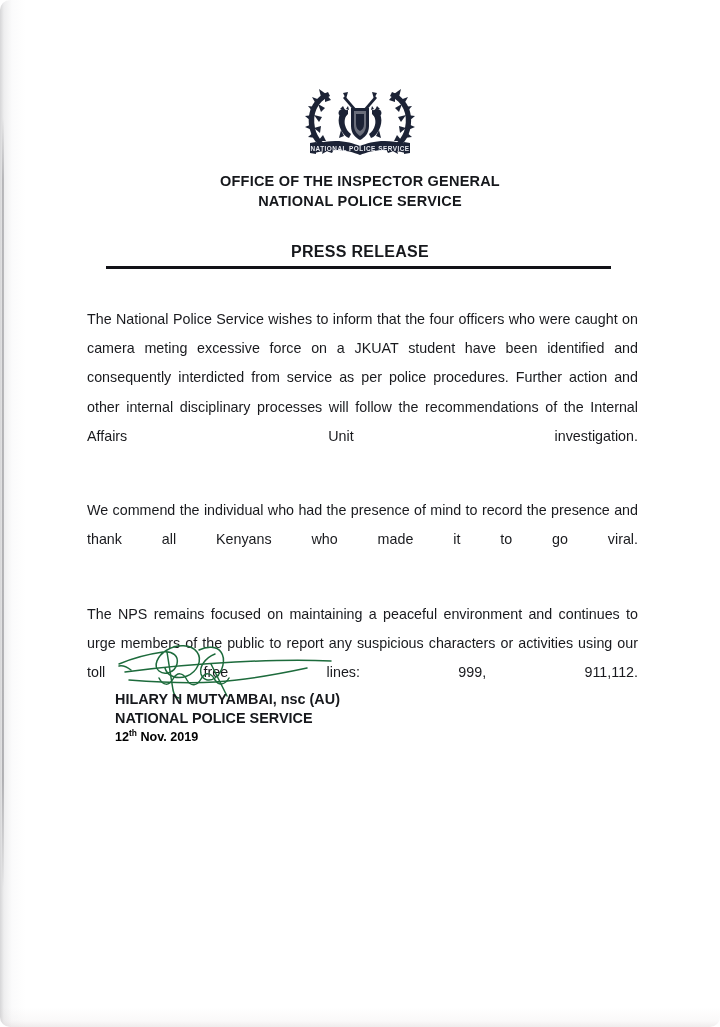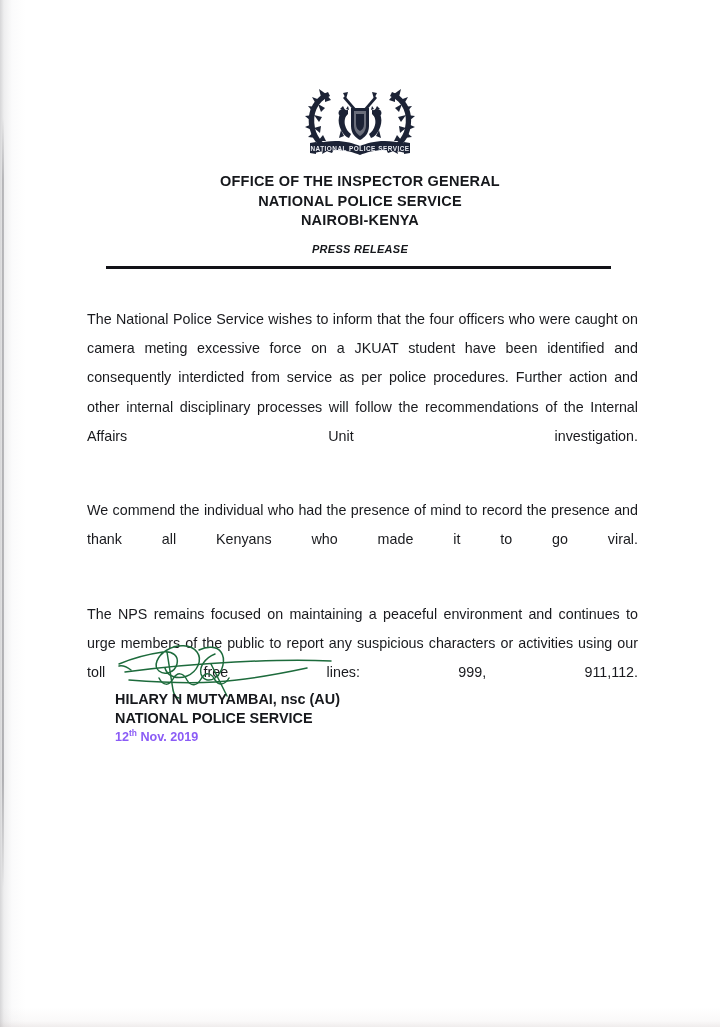--- a/index.html
+++ b/index.html
@@ -11,20 +11,21 @@
     font-family: "Liberation Sans", sans-serif;
     -webkit-font-smoothing: antialiased;
   }
 
   .page {
     position: relative;
     width: 720px;
     height: 1027px;
     background: #ffffff;
     overflow: hidden;
+    border-radius: 10px;
   }
 
   
   .scan-shadow-left {
     position: absolute;
     left: 0; top: 0;
     width: 26px; height: 100%;
     background: linear-gradient(to right,
         rgba(120,120,125,0.30) 0px,
         rgba(150,150,155,0.16) 4px,
@@ -80,25 +81,24 @@
     font-weight: bold;
     color: #16181c;
     letter-spacing: 0.2px;
     line-height: 19.5px;
   }
   .press-release {
     position: absolute;
     left: 0; right: 0;
     top: 243px;
     text-align: center;
-    font-size: 11px;
+    font-size: 16px;
     font-weight: bold;
     color: #16181c;
     letter-spacing: 0.3px;
-    font-style: italic;
   }
 
   .rule {
     position: absolute;
     left: 106px;
     top: 266px;
     width: 505px;
     height: 3px;
     background: #111217;
   }
@@ -151,21 +151,21 @@
   .signatory .sig-line {
     font-size: 14.4px;
     font-weight: bold;
     color: #16181c;
     line-height: 18.6px;
     white-space: nowrap;
   }
   .signatory .sig-date {
     font-size: 12.6px;
     font-weight: bold;
-    color: #8b5cf6;
+    color: #000000;
     line-height: 18.6px;
     margin-top: 1px;
   }
   .signatory .sig-date sup {
     font-size: 8.4px;
     vertical-align: super;
     line-height: 0;
   }
 </style>
 </head>
@@ -241,21 +241,20 @@
         <path d="M112 63 L106 62 L106 74 L112 73 Z"></path>
       </g>
 
       <text x="62" y="70.5" font-family="'Liberation Sans', sans-serif" font-size="6.4" font-weight="bold" fill="#e9ebf0" text-anchor="middle" letter-spacing="0.5">NATIONAL POLICE SERVICE</text>
     </svg>
   </div>
 
   <div class="letterhead">
     <div class="line">OFFICE OF THE INSPECTOR GENERAL</div>
     <div class="line">NATIONAL POLICE SERVICE</div>
-    <div class="line">NAIROBI-KENYA</div>
   </div>
 
   <div class="press-release">PRESS RELEASE</div>
 
   <div class="rule"></div>
 
   <div class="body-copy">
     <p>The National Police Service wishes to inform that the four officers who were caught on camera meting excessive force on a JKUAT student have been identified and consequently interdicted from service as per police procedures. Further action and other internal disciplinary processes will follow the recommendations of the Internal Affairs Unit investigation.</p>
     <p>We commend the individual who had the presence of mind to record the presence and thank all Kenyans who made it to go viral.</p>
     <p>The NPS remains focused on maintaining a peaceful environment and continues to urge members of the public to report any suspicious characters or activities using our toll free lines: 999, 911,112.</p>

